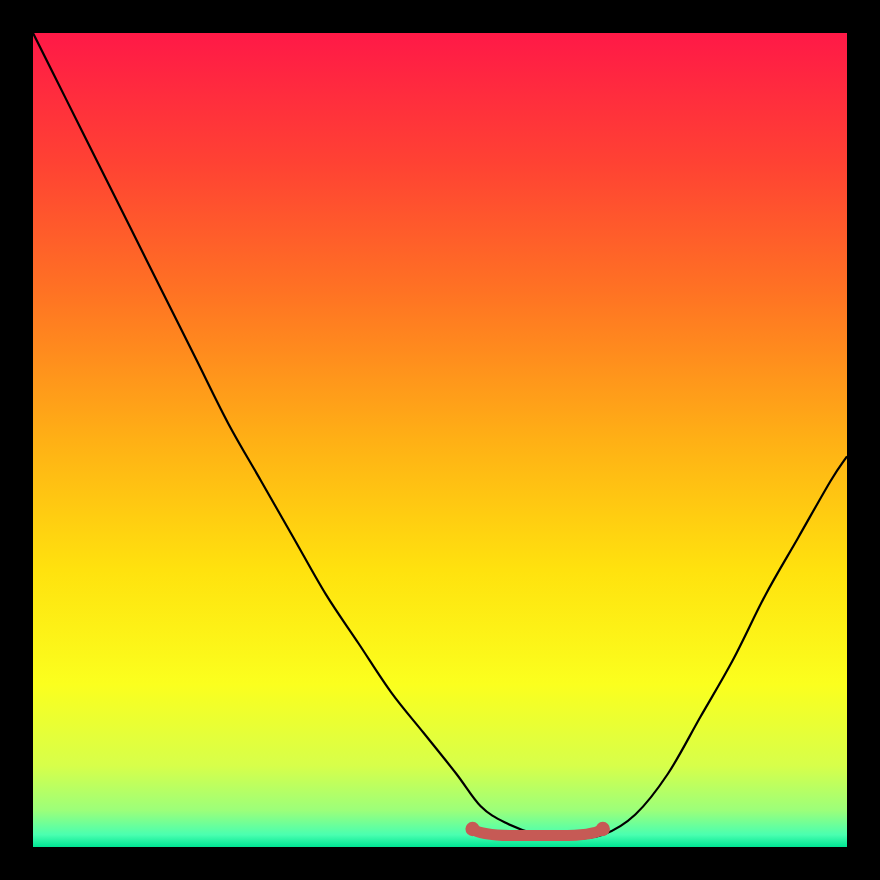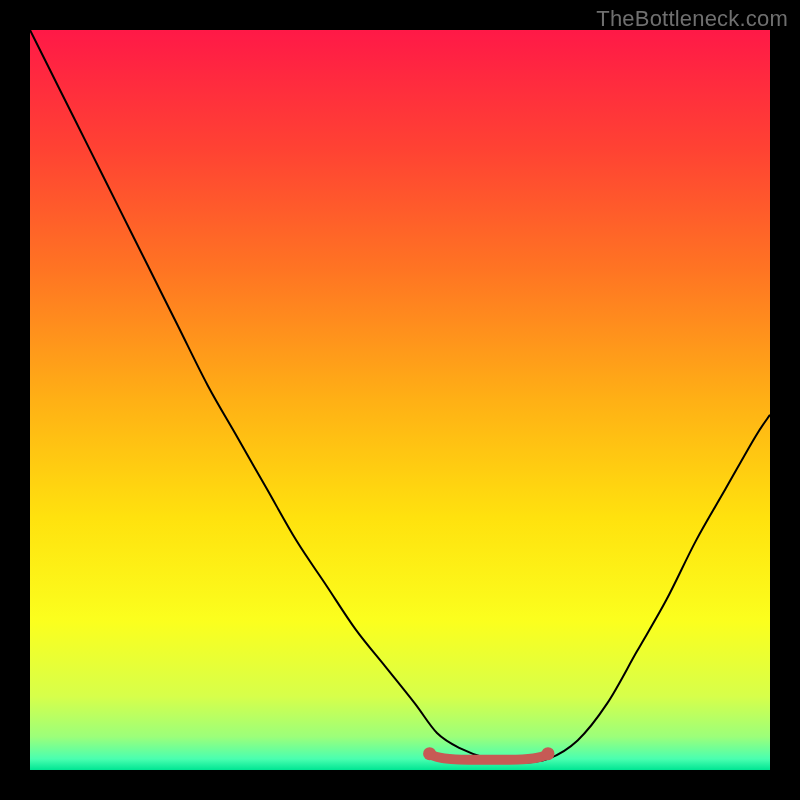--- a/index.html
+++ b/index.html
@@ -38,21 +38,20 @@
   }
   svg {
     display: block;
   }
 </style>
 </head>
 <body>
 
 <div class="frame">
 
-  <div class="attribution">TheBottleneck.com</div>
 
   <div class="plot-area">
     <svg id="chart-svg" width="740" height="740" viewBox="0 0 740 740">
       <defs>
         <linearGradient id="bg-grad" x1="0" y1="0" x2="0" y2="1">
             <stop offset="0.00%" stop-color="#ff1947"></stop>
             <stop offset="16.00%" stop-color="#ff4233"></stop>
             <stop offset="32.00%" stop-color="#ff7323"></stop>
             <stop offset="50.00%" stop-color="#ffb015"></stop>
             <stop offset="66.00%" stop-color="#ffe20e"></stop>

